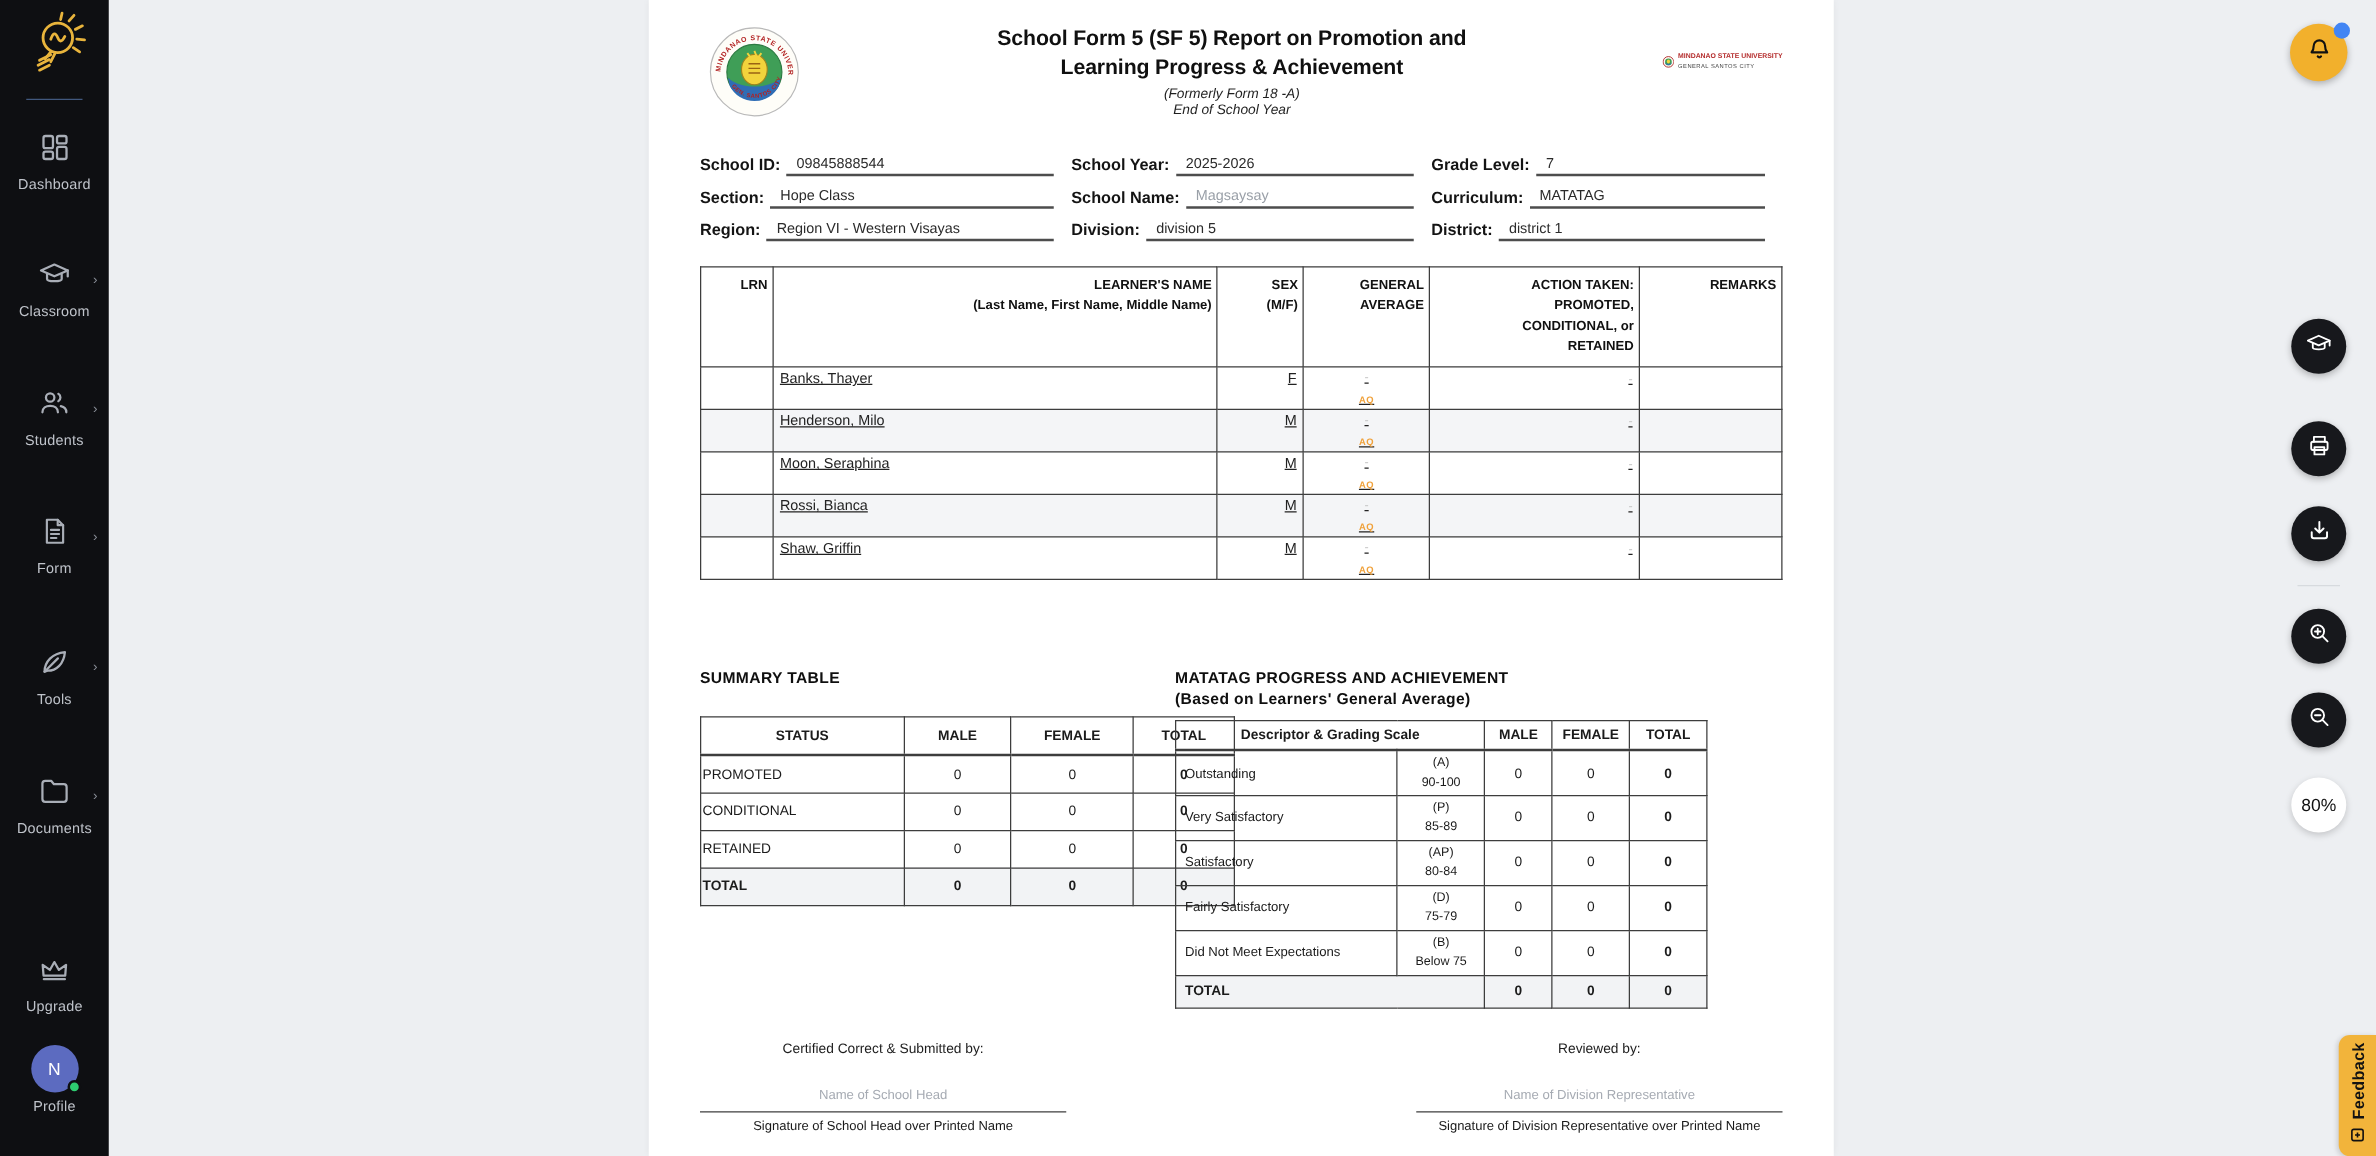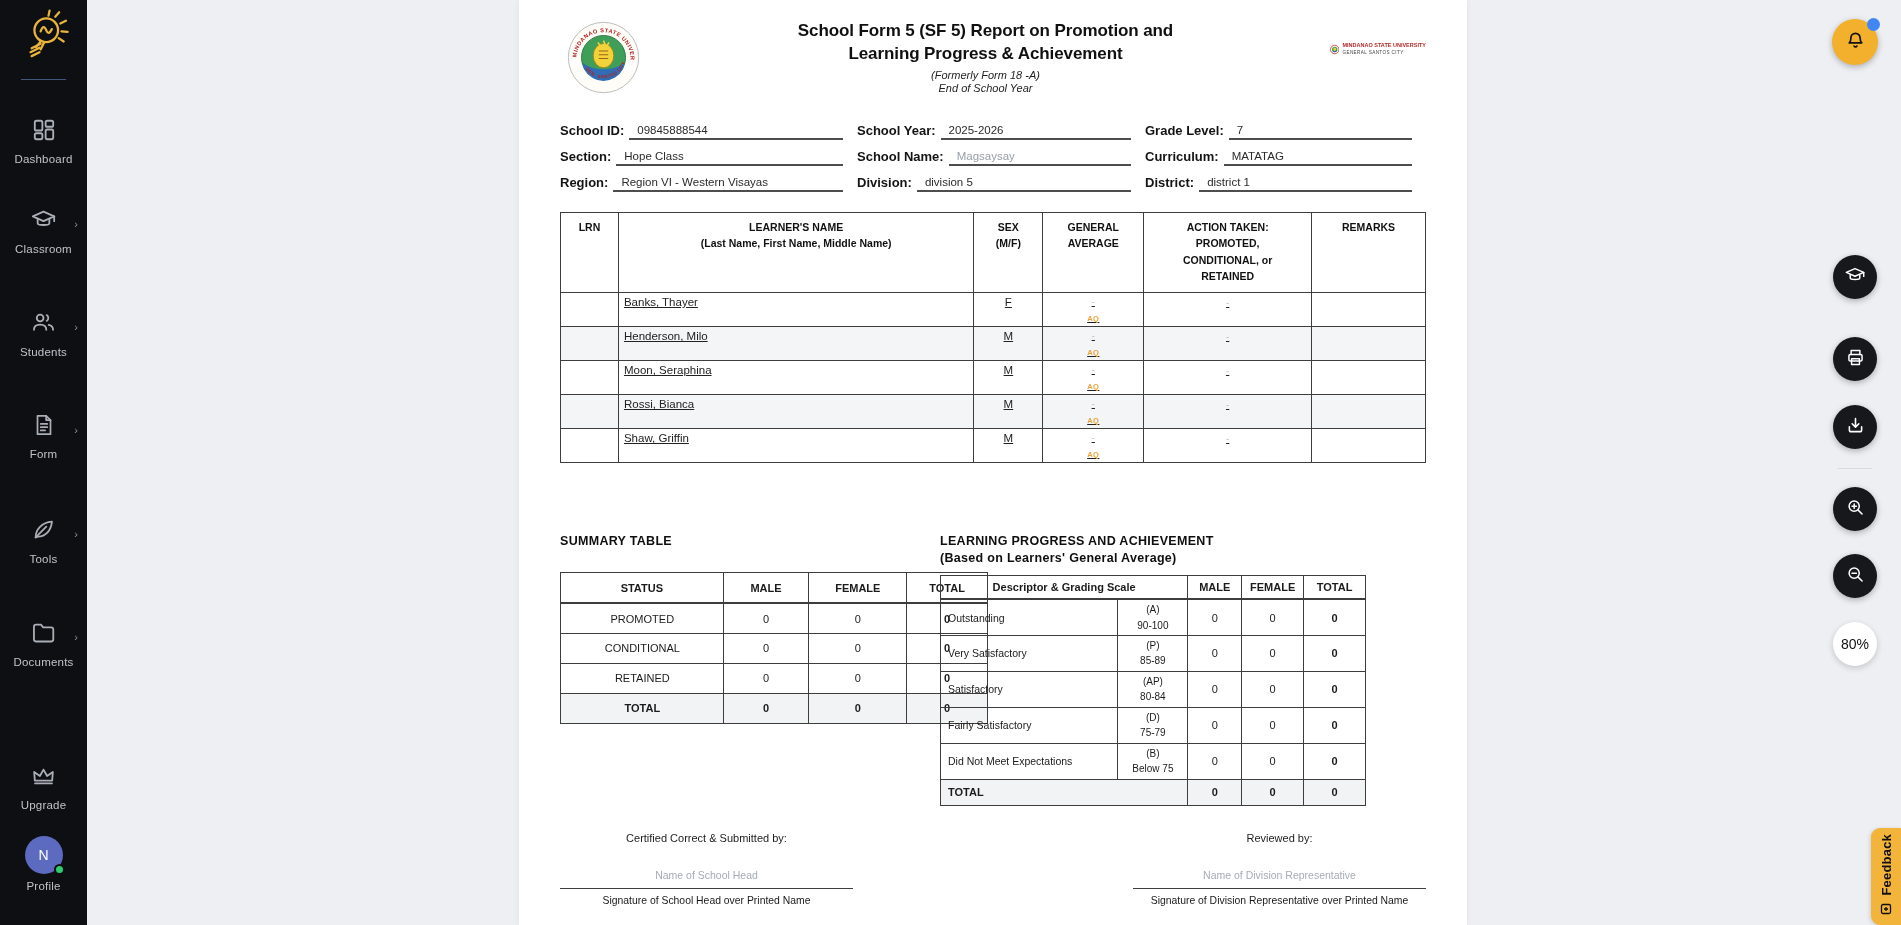--- a/index.html
+++ b/index.html
@@ -48,37 +48,37 @@
   .field-value.muted { color:#9aa0a8; }
 
   
   table { border-collapse:collapse; }
   .ltable { width:866px; margin-top:20px; border:1.5px solid #2e2e2e; }
   .ltable th, .ltable td { border:1px solid #3d3d3d; }
   .ltable th { font-size:10.5px; font-weight:bold; color:#111; padding:6px 4px 8px;
                vertical-align:top; white-space:pre-line; line-height:1.55; }
   .ltable td { font-size:11.5px; color:#222; height:34px; vertical-align:top; padding:3px 5px;text-decoration:underline; }
   .ltable tbody tr:nth-child(even) { background:#f4f5f7; }
-  .c { text-align:center;margin-left:40px; }
+  .c { text-align:right;margin-left:40px; }
   .avg-cell { text-align:center; }
   .dash { display:block; color:#c6c6c6; font-size:10px; line-height:1.1; }
   .flag { display:block; color:#f0a13a; font-size:7.5px; font-weight:bold; margin-top:7px; letter-spacing:.5px; cursor:pointer; }
   .action-dash { color:#c6c6c6; font-size:10px; }
 
   
   .two-col { display:flex; margin-top:70px; }
   .sum-col { width:368px; }
   .prog-col { width:426px; margin-left:12px; }
   .sec-title { font-size:12.5px; font-weight:bold; color:#0f0f0f; letter-spacing:.3px; line-height:1.35; }
 
   .stable { width:428px; margin-top:22px; border:1.5px solid #2e2e2e; }
   .stable th, .stable td { border:1px solid #3d3d3d; font-size:11px; color:#1b1b1b; }
   .stable th { height:31px; font-weight:bold; text-align:center; border-bottom:2px solid #3d3d3d; }
   .stable td { height:30px; }
-  .stable td.status { padding-left:1px;text-align:center; }
+  .stable td.status { padding-left:1px; }
   .stable td.num { text-align:center; }
   .stable .tot-col { font-weight:bold; }
   .stable tr.total-row { background:#f2f3f5; font-weight:bold; }
   .stable tr.total-row td.status { font-weight:bold; }
 
   .ptable { width:426px; margin-top:8px; border:1.5px solid #2e2e2e; }
   .ptable th, .ptable td { border:1px solid #3d3d3d; color:#1b1b1b; }
   .ptable th { height:24px; font-size:11px; font-weight:bold; text-align:center; border-bottom:2px solid #3d3d3d; }
   .ptable td { height:36px; font-size:10.5px; }
   .ptable td.desc { padding-left:7px; }
@@ -121,21 +121,21 @@
         <circle cx="26" cy="19" r="10.5"></circle>
         <path d="M21 20 q2.5-7 5-1 q2 5 5-1"></path>
         <path d="M21 29 l-4 5 M24 30 l-3 6"></path>
         <path d="M13 35 l8-4 M12 38.5 l8-4 M13 42 l7-3.5"></path>
         <path d="M34 7 l3.5-4 M38.5 13 l5-2.5 M39.5 20 l5.5 .5 M28 6 l1-4.5 M37 26 l4.5 3"></path>
       </svg>
     </span>
   </div>
   <div class="side-divider"></div>
 
-  <div class="side-item" style="top:117px;">
+  <div class="side-item" style="top:105px;">
     <span>
       <svg width="26" height="26" viewBox="0 0 24 24" fill="none" stroke-width="1.7">
         <rect x="3.5" y="3.5" width="7" height="9" rx="1.5"></rect>
           <rect x="13.5" y="3.5" width="7" height="5.5" rx="1.5"></rect>
         <rect x="13.5" y="11.5" width="7" height="9" rx="1.5"></rect>
           <rect x="3.5" y="15" width="7" height="5.5" rx="1.5"></rect>
       </svg>
     </span>
     <span class="lbl">Dashboard</span>
   </div>
@@ -424,21 +424,21 @@
             <td class="status">TOTAL</td>
             <td class="num">0</td>
             <td class="num">0</td>
             <td class="num tot-col">0</td>
           </tr>
         </tbody>
       </table>
     </div>
 
     <div class="prog-col">
-      <div class="sec-title">LEARNING PROGRESS AND ACHIEVEMENT</div>
+      <div class="sec-title">MATATAG PROGRESS AND ACHIEVEMENT</div>
       <div class="sec-title">(Based on Learners' General Average)</div>
       <table class="ptable">
         <colgroup>
             <col style="width:178px">
             <col style="width:70px">
             <col style="width:54px">
             <col style="width:62px">
             <col style="width:62px">
           </colgroup>
         <thead>

